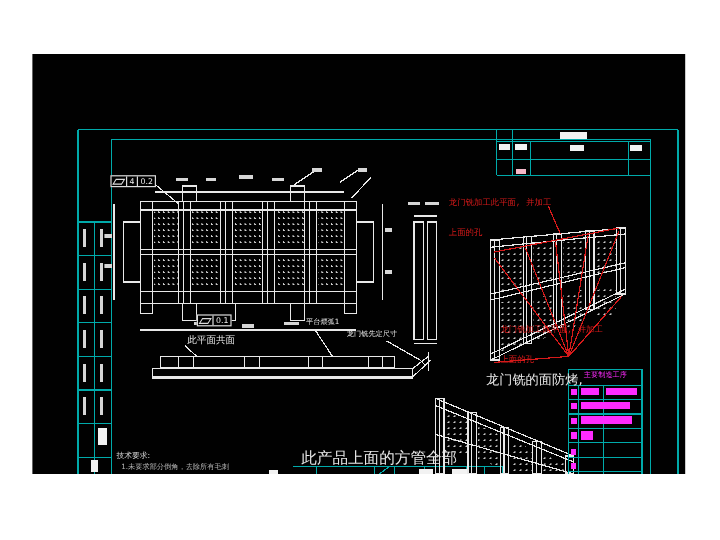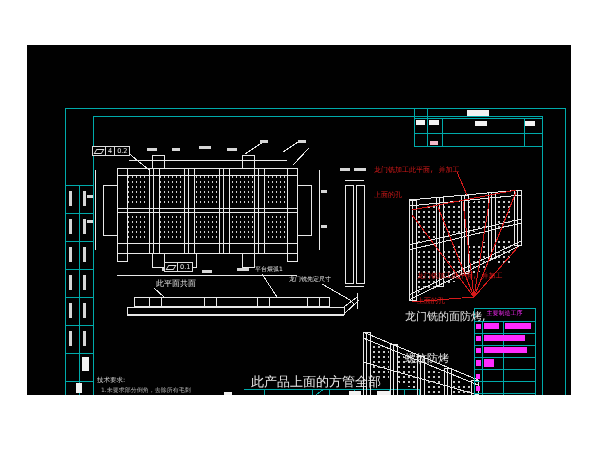--- a/index.html
+++ b/index.html
@@ -329,21 +329,20 @@
       <div>龙门铣加工此平面, 并加工</div>
       <div>上面的孔</div>
     </div>
     <div class="lbl redtxt" style="left:390px;top:210px;font-size:7px;">
       <div>龙门铣加工此平面, 并加工</div>
       <div>上面的孔</div>
     </div>
 
     <div class="lbl" style="left:378px;top:237px;font-size:11px;font-weight:normal;line-height:14px;">
       <div>龙门铣的面防烤,</div>
-      <div>螺纹防烤</div>
     </div>
 
     <div class="lbl" style="left:224px;top:305px;font-size:13px;line-height:13px;font-family:Liberation Mono, monospace;">
       <div>此产品上面的方管全部</div>
       
     </div>
 
     <div class="lbl" style="left:70px;top:332px;font-size:6.5px;color:#d8d8d8;">技术要求:</div>
     <div class="lbl" style="left:74px;top:341px;font-size:6px;color:#b5b5b5;">1.未要求部分倒角，去除所有毛刺</div>
 

